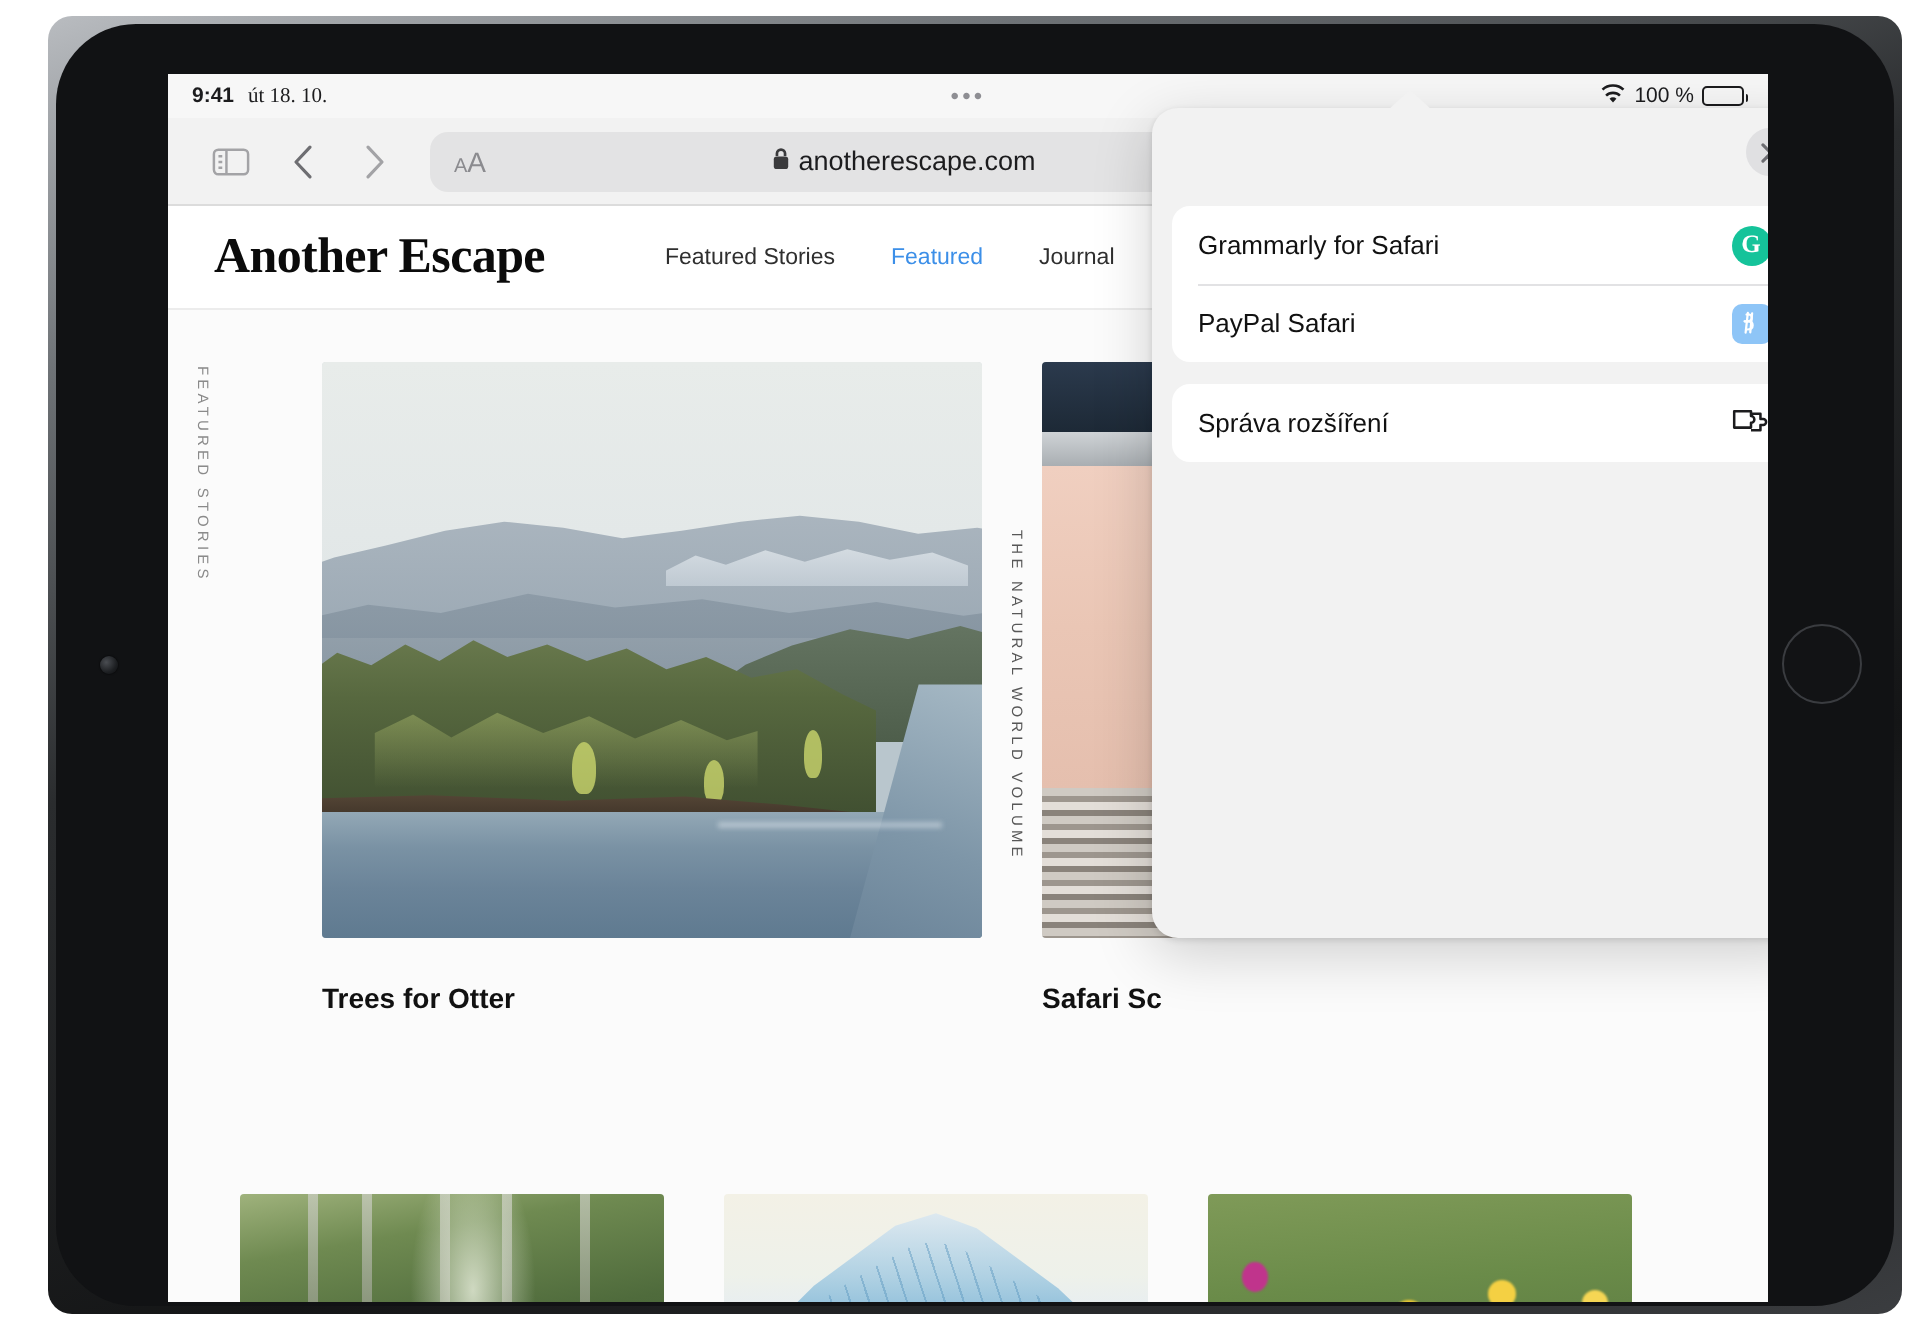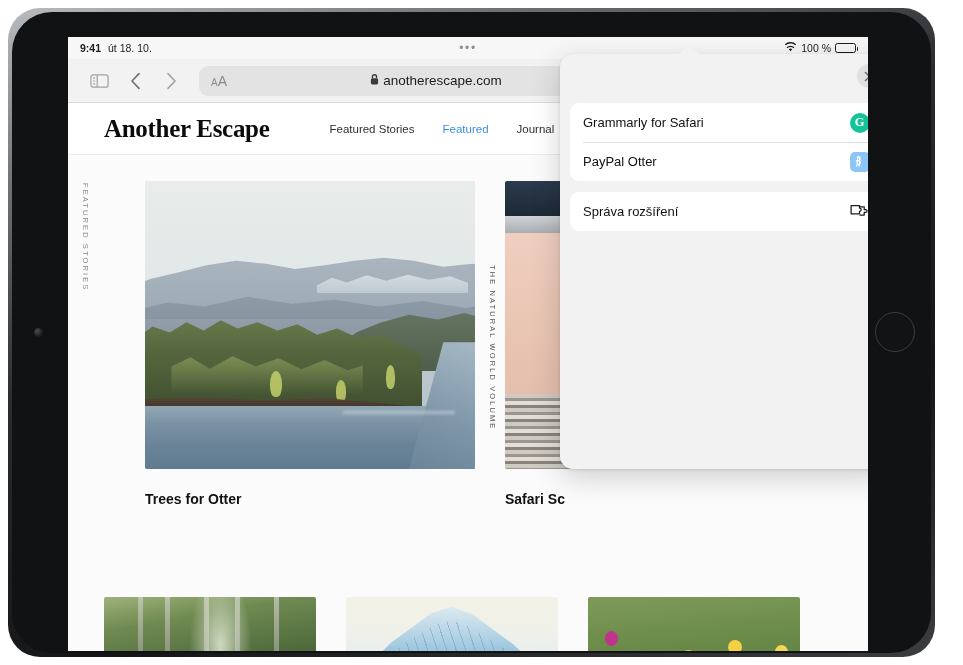--- a/index.html
+++ b/index.html
@@ -6,24 +6,24 @@
   html, body {
     width: 963px; height: 665px;
     background: #ffffff;
     font-family: "Liberation Sans", sans-serif;
     overflow: hidden;
   }
 
   
   #device-frame {
     position: absolute;
-    left: 8px; top: 8px;
+    left: 24px; top: 8px;
     width: 927px; height: 649px;
     background: linear-gradient(160deg,#b9bcc0 0%,#6f7377 18%,#2a2c2e 40%,#141516 70%,#3b3d40 100%);
-    border-radius: 32px;
+    border-radius: 12px;
     padding: 4px;
   }
   #device-bezel {
     width: 100%; height: 100%;
     background: #111214;
     border-radius: 40px;
     position: relative;
     overflow: hidden;
   }
   #front-camera {
@@ -51,21 +51,21 @@
   
   #status-bar {
     height: 22px;
     background: #f7f7f7;
     display: flex; align-items: center;
     padding: 0 12px;
     font-size: 10.5px; color: #1c1c1e;
     position: relative;
   }
   #status-left { display: flex; gap: 7px; align-items: baseline; font-weight: 700; }
-  #status-date { font-weight: 400; }
+  #status-date { font-weight: 400; font-family: Liberation Serif, serif; }
   #multitask-handle {
     position: absolute; left: 50%; top: 50%;
     transform: translate(-50%,-50%);
     letter-spacing: 1.6px; color: #8e8e93; font-size: 12px; line-height: 1;
   }
   #status-right {
     margin-left: auto; display: flex; align-items: center; gap: 4px;
     font-size: 10.5px; font-weight: 500;
   }
   .battery-shell {
@@ -117,21 +117,21 @@
   
   #web-content {
     position: absolute; left: 0; top: 66px;
     width: 800px; height: 548px;
     background: #fbfbfb;
     overflow: hidden;
   }
   #site-header {
     height: 52px; background: #ffffff;
     display: flex; align-items: center;
-    padding: 0 36px; gap: 0;
+    padding: 0 23px; gap: 0;
     border-bottom: 0.5px solid #ececec;
   }
   #site-logo {
     font-family: "Liberation Serif", serif;
     font-size: 25px; font-weight: 700; letter-spacing: -0.3px;
     color: #0b0b0b;
   }
   #site-nav { display: flex; gap: 28px; margin-left: 60px; font-size: 11.5px; color: #2f2f2f; }
   #site-nav .nav-item.current { color: #3c8fe8; }
 
@@ -573,21 +573,21 @@
         <div id="popover-groups">
 
           <div class="menu-group">
             <div class="menu-row">
               <span class="row-label">Grammarly for Safari</span>
               <span class="row-icon">
                 <span class="grammarly-badge">G</span>
               </span>
             </div>
             <div class="menu-row">
-              <span class="row-label">PayPal Otter</span>
+              <span class="row-label">PayPal Safari</span>
               <span class="row-icon">
                 <span class="honey-badge">
                   <svg width="13" height="13" viewBox="0 0 14 14" fill="none" stroke="#ffffff" stroke-width="1.2" stroke-linecap="round">
                     <path d="M4.6 2.4c1.6-.4 2.8.5 2.8 1.8 0 1.2-1 1.9-2.3 1.9H3.6"></path>
                     <path d="M3.6 6.1h1.7c1.5 0 2.6.8 2.6 2.1 0 1.5-1.3 2.3-3 2.3"></path>
                     <line x1="5.3" y1="1.5" x2="4.1" y2="12.2"></line>
                     <line x1="7.6" y1="1.8" x2="6.6" y2="12"></line>
                   </svg>
                 </span>
               </span>

